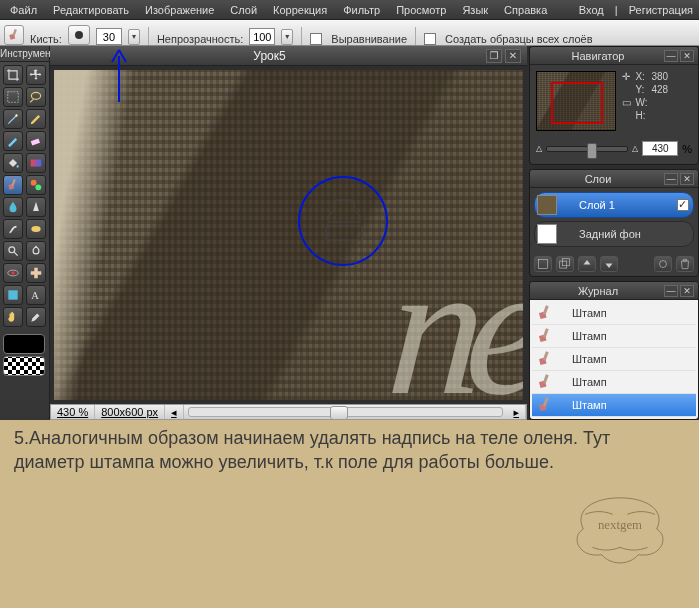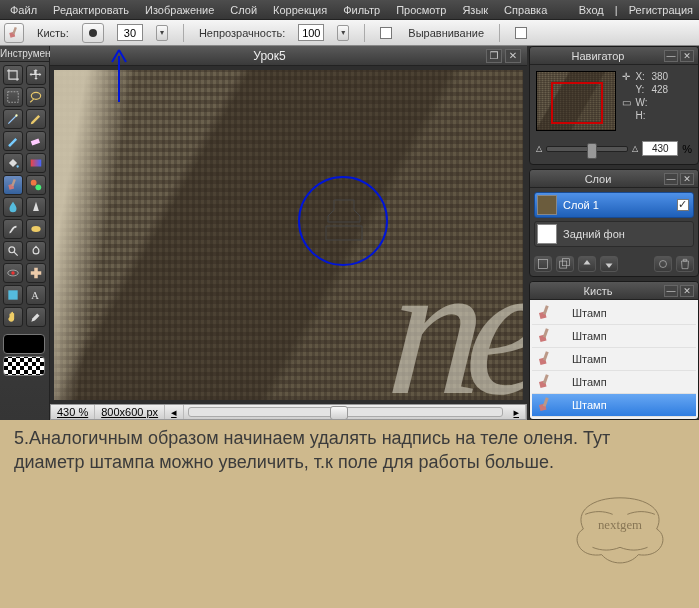--- a/index.html
+++ b/index.html
@@ -2,21 +2,21 @@
 <html><head>
 <meta charset="utf-8">
 <style>
   * { box-sizing: border-box; margin: 0; padding: 0; }
   body { width: 699px; height: 608px; font-family: Arial, sans-serif; font-size: 11px; background: #ceb98d; overflow: hidden; }
   .editor { position: relative; width: 699px; height: 420px; background: #3a3a3a; }
   .menubar { display: flex; align-items: center; height: 20px; background: linear-gradient(#4d4d4d,#363636); color: #ddd; padding: 0 2px; border-bottom: 1px solid #222; }
   .menubar .menu-item { padding: 3px 8px; cursor: default; }
   .menubar .spacer { flex: 1; }
   .menubar .right span { padding: 0 4px; }
-  .toolbar { display: flex; align-items: center; height: 26px; background: linear-gradient(#f6f6f6,#d6d6d6); border-bottom: 1px solid #888; padding: 12px 4px; gap: 13px; color: #333; }
+  .toolbar { display: flex; align-items: flex-end; height: 26px; background: linear-gradient(#f6f6f6,#d6d6d6); border-bottom: 1px solid #888; padding: 0 4px; gap: 6px; color: #333; }
   .toolbar .sep { width: 1px; height: 18px; background: #aaa; margin: 0 2px; }
   .small-input { width: 26px; height: 17px; border: 1px solid #888; font-size: 11px; text-align: center; background: #fff; }
   .chk { display: inline-block; width: 12px; height: 12px; border: 1px solid #777; background: #fff; vertical-align: middle; margin-right: 3px; }
   .mini-btn { display: inline-flex; align-items: center; justify-content: center; width: 20px; height: 20px; border: 1px solid #999; background: linear-gradient(#fafafa,#dcdcdc); border-radius: 3px; }
   .mini-btn svg { width: 14px; height: 14px; }
   .dropdown-btn { display: inline-block; width: 12px; height: 16px; border: 1px solid #999; background: linear-gradient(#fafafa,#d4d4d4); border-radius: 2px; text-align: center; line-height: 14px; font-size: 8px; color: #444; }
   .body-area { display: flex; height: 374px; }
   .toolbox { width: 50px; background: linear-gradient(#494949,#353535); border-right: 1px solid #222; }
   .toolbox-header { font-size: 10px; color: #ddd; text-align: center; padding: 2px 0; background: #464646; border-bottom: 1px solid #222; }
   .tool-grid { display: grid; grid-template-columns: 1fr 1fr; gap: 2px; padding: 3px; }
@@ -58,21 +58,21 @@
   .nav-thumb { width: 80px; height: 60px; border: 1px solid #000; overflow:hidden; position:relative; background:#5e513b; }
   .nav-thumb .texture { transform: scale(.25); transform-origin: top left; width:400%; height:400%; }
   .nav-viewport { position:absolute; left:14px; top:10px; width:52px; height:42px; border: 2px solid #c00; }
   .nav-readout { display: grid; grid-template-columns: auto auto auto; gap: 2px 4px; align-content: start; }
   .nav-slider-row { padding: 4px 6px 8px; display:flex; align-items:center; gap:4px; }
   .nav-slider-row .nav-slider { flex:1; height:6px; background:#555; border:1px solid #222; border-radius:2px; position:relative; }
   .nav-slider-row .nav-slider::after { content:""; position:absolute; left:50%; top:-4px; width:8px; height:14px; background:#999; border:1px solid #555; border-radius:2px; }
   .nav-slider-row .tri { font-size: 8px; color:#ddd; }
   .zoom-box { width: 36px; height: 15px; background: #fff; border:1px solid #888; font-size:10px; text-align:center; line-height:14px; color:#222; }
   .layers-body { padding: 4px; }
-  .layer-row { display:flex; align-items:center; gap:6px; background: #424242; border:1px solid #2b2b2b; border-radius:3px; padding: 2px; margin-bottom:3px; color:#ddd; font-size:11px; }
+  .layer-row { display:flex; align-items:center; gap:22px; background: #424242; border:1px solid #2b2b2b; border-radius:11px; padding: 2px; margin-bottom:3px; color:#ddd; font-size:11px; }
   .layer-row.selected { background: linear-gradient(#4f91e8,#1e5fb8); color: #fff; border-color:#174a93; }
   .layer-thumb { width: 20px; height: 20px; border:1px solid #888; background:#777; }
   .layer-thumb.white { background:#fff; }
   .layer-chk { width:12px; height:12px; border:1px solid #777; background:#fff; margin-left:auto; margin-right:2px; position:relative; }
   .layer-chk::after { content:"✓"; position:absolute; left:0; top:-2px; font-size:11px; color:#333; }
   .layers-footer { display:flex; gap:4px; padding: 2px 4px 4px; }
   .layers-footer .mini-btn { width:18px; height:16px; border-color:#555; background:linear-gradient(#555,#3a3a3a); }
   .layers-footer .spacer { flex:1; }
   .history-body { padding: 2px; background: #f2f2f2; }
   .hist-row { display:flex; align-items:center; gap:18px; padding: 2px 4px; border-bottom: 1px solid #e1e1e1; color:#333; font-size:11px; }
@@ -120,20 +120,21 @@
     <span class="dropdown-btn">▾</span>
     <div class="sep"></div>
     <span>Непрозрачность:</span>
     <input class="small-input" value="100" style="">
     <span class="dropdown-btn">▾</span>
     <div class="sep"></div>
     <span class="chk"></span>
     <span>Выравнивание</span>
     <div class="sep"></div>
     <span class="chk"></span>
+    <span>Создать образцы всех слоёв</span>
   </div>
 
   <div class="body-area">
 
     <div class="toolbox">
       <div class="toolbox-header">Инструмент</div>
       <div class="tool-grid">
         <div class="tool">
             <svg viewBox="0 0 24 24">
               <path d="M5 2v17h17M2 5h17v17" stroke="#ddd" fill="none" stroke-width="2"></path>
@@ -388,21 +389,21 @@
           <span class="mini-btn">
               <svg viewBox="0 0 24 24">
                 <path d="M6 7h12l-1 13H7z M9 4h6v3H9z" fill="none" stroke="#ccc"></path>
               </svg>
             </span>
         </div>
       </div>
 
       <div class="panel">
         <div class="panel-header">
-          <span class="title">Кисть</span>
+          <span class="title">Журнал</span>
           <span class="ctrl">—</span>
           <span class="ctrl">✕</span>
         </div>
         <div class="history-body">
           <div class="hist-row">
               <svg class="hist-icon" viewBox="0 0 24 24">
                 <path d="M6 20L4 12l8-2 2 8z" fill="#c77"></path>
                 <rect x="11" y="2" width="4" height="12" fill="#b98" transform="rotate(20 13 8)"></rect>
               </svg>
               <span>Штамп</span>

